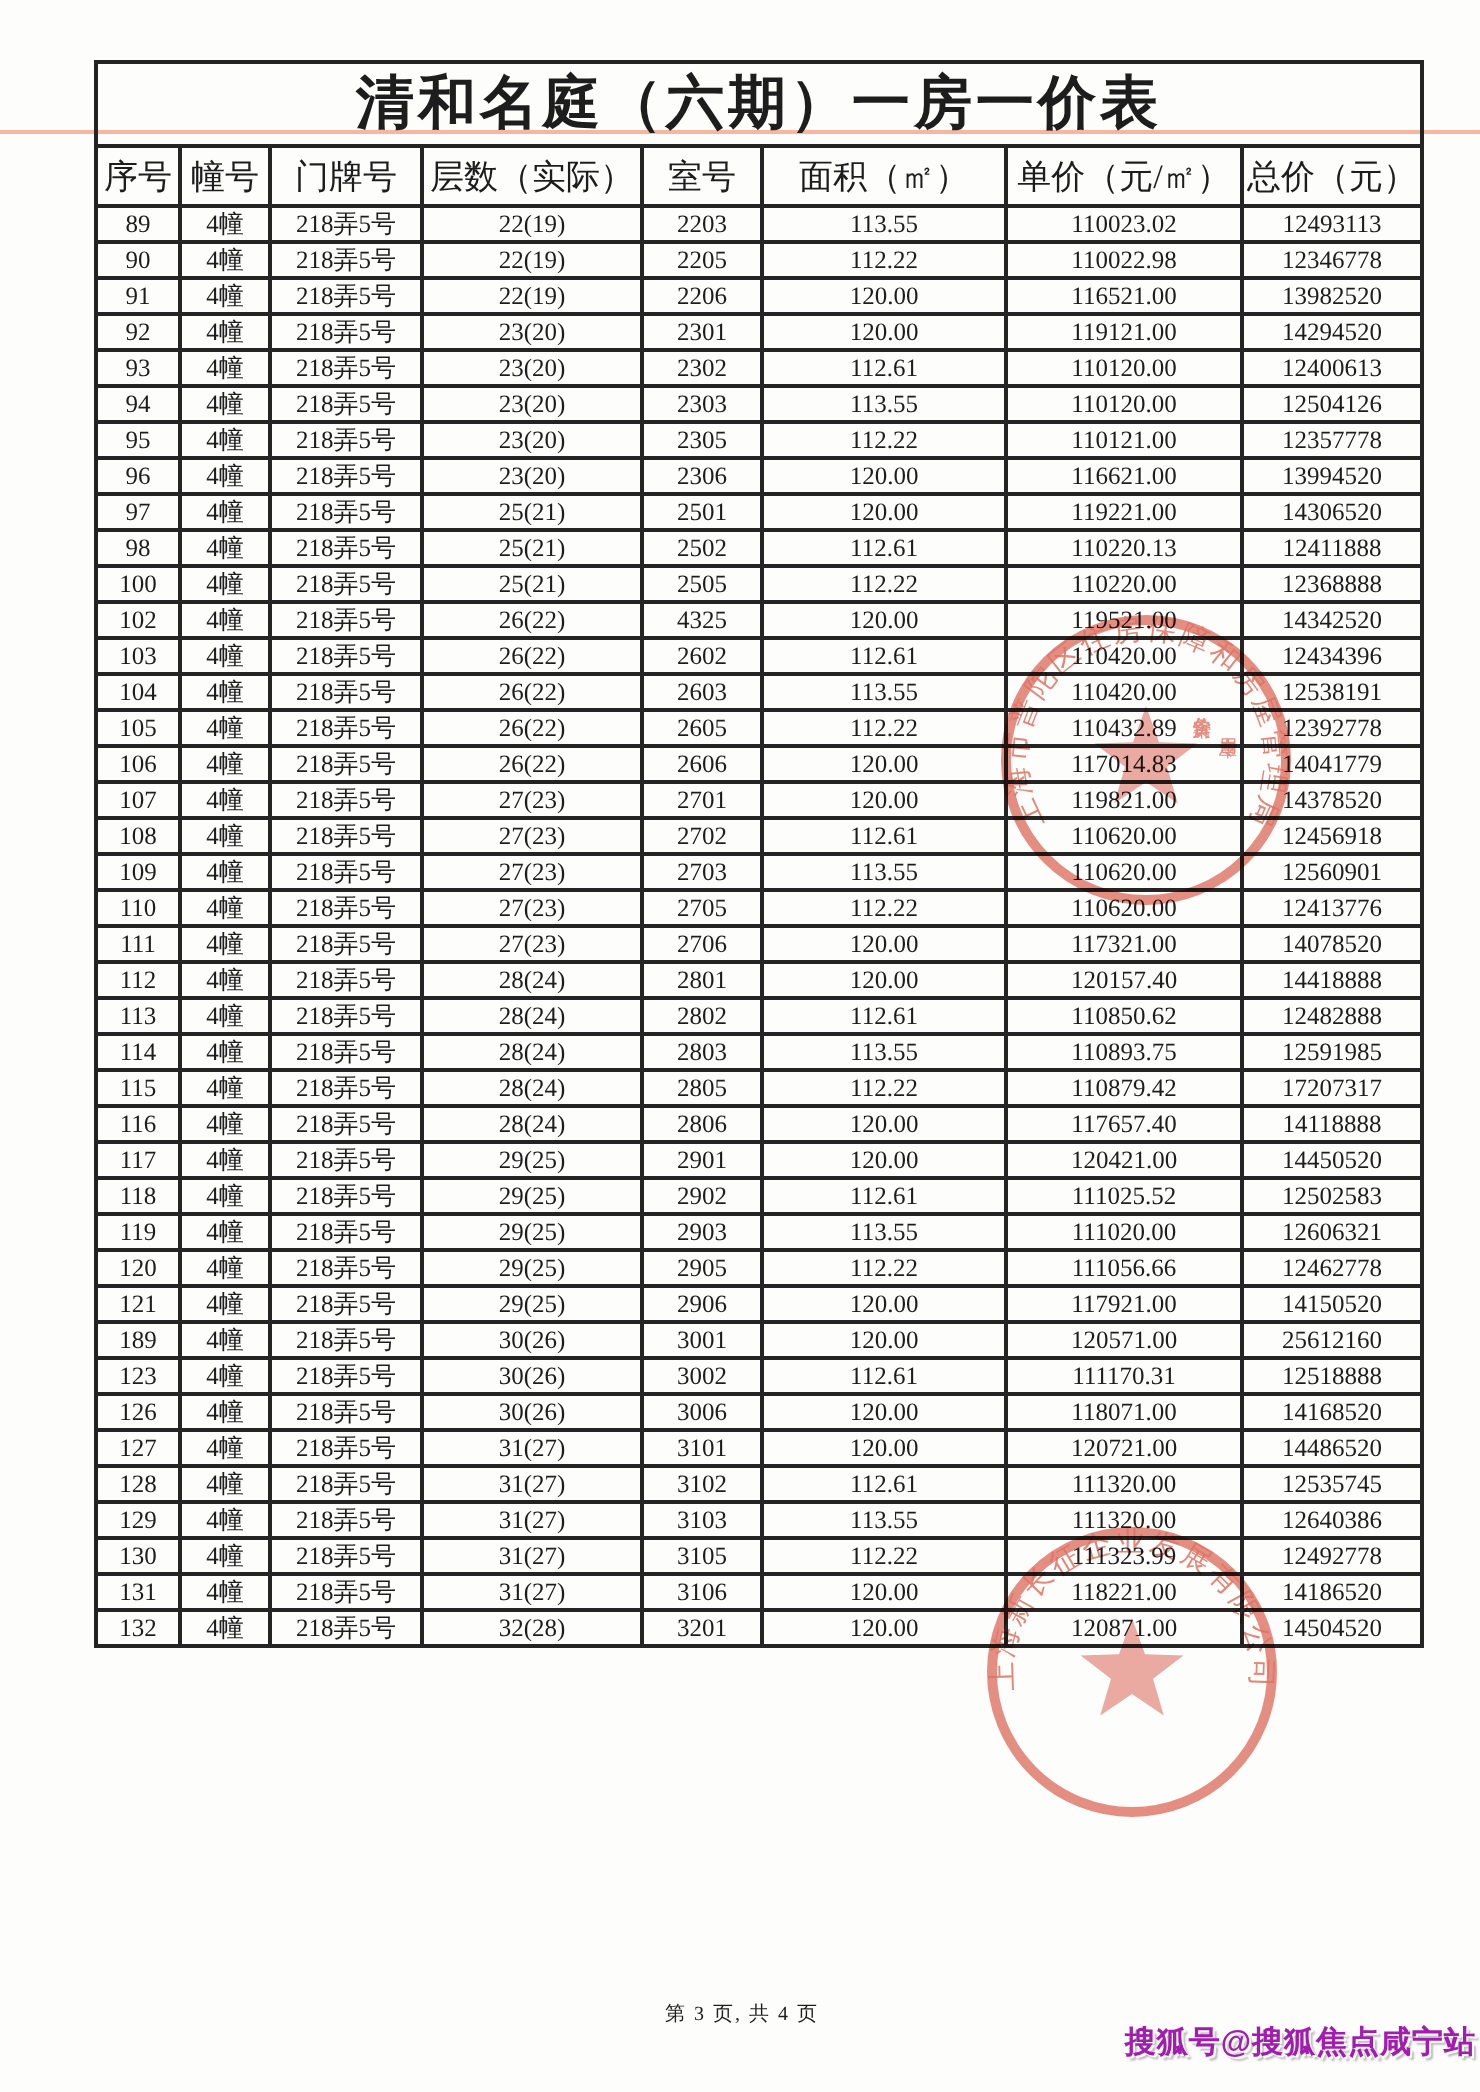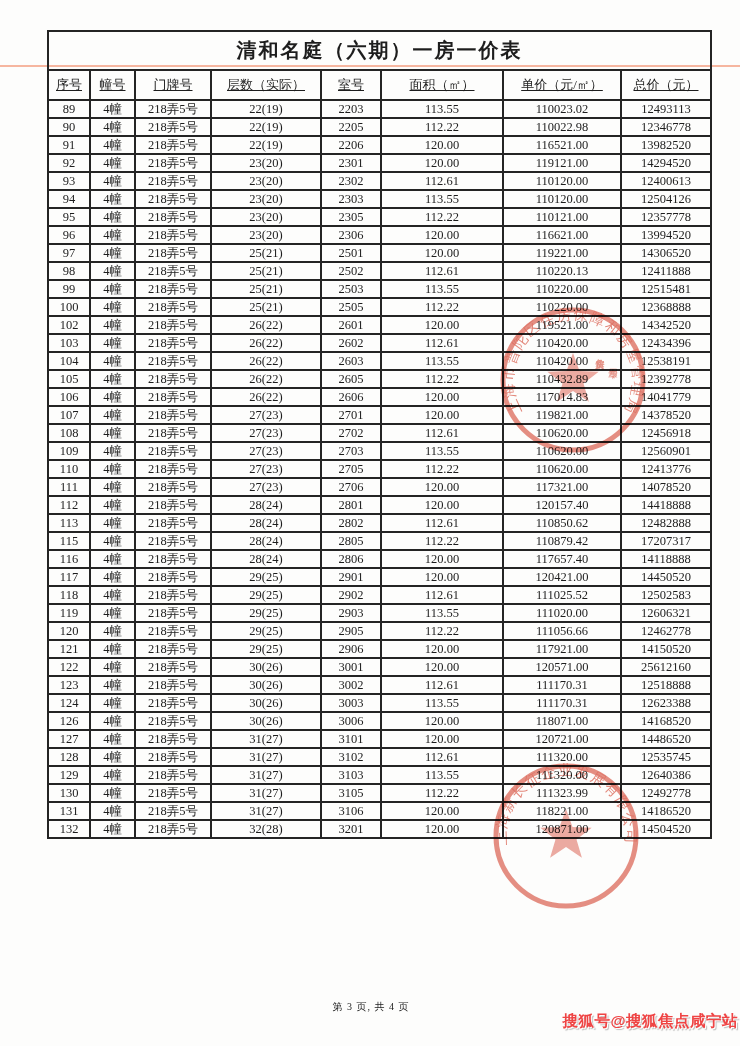--- a/index.html
+++ b/index.html
@@ -17,24 +17,24 @@
     position:absolute;left:47px;top:30px;width:663px;
     border-collapse:collapse;table-layout:fixed;
     background:transparent;z-index:2;
   }
   .price-table td,.price-table th{
     border:2px solid #242424;
     text-align:center;vertical-align:middle;
     padding:0;overflow:hidden;white-space:nowrap;
   }
   .title-cell{
-    height:37px;font-size:20px;font-weight:600;letter-spacing:2px;
+    height:37px;font-size:29px;font-weight:600;letter-spacing:2px;
   }
   .price-table th{
-    height:28px;font-size:13px;font-weight:500;text-decoration:underline;
+    height:28px;font-size:17px;font-weight:500;
   }
   .price-table tbody td{
     height:16px;font-size:12.5px;line-height:16px;
   }
   .stamp{
     position:absolute;z-index:5;mix-blend-mode:multiply;opacity:.8;
   }
   .stamp-1{left:488px;top:295px;}
   .stamp-2{left:481px;top:751px;}
   .seal-ring{fill:none;stroke-width:5;opacity:.8;}
@@ -42,21 +42,21 @@
   .seal-text{font-size:14.5px;letter-spacing:1.5px;opacity:.85;font-family:"Liberation Serif",serif;}
   .seal-vert{font-size:9.5px;opacity:.8;font-family:"Liberation Serif",serif;}
   .footer-page{
     position:absolute;left:1px;top:1000px;width:740px;height:18px;
     text-align:center;font-size:10px;letter-spacing:1px;z-index:2;
   }
   .watermark{
     position:absolute;right:2px;top:1011px;z-index:6;
     font-family:"Liberation Sans","DejaVu Sans",sans-serif;
     font-weight:bold;font-size:15.5px;letter-spacing:.5px;
-    color:#ef4444;
+    color:#a21caf;
     text-shadow:1px 1px 0 #ffffff,2px 2px 1px rgba(0,0,0,.25);
   }
 </style>
 </head>
 <body>
 
 <div>
 
   <div class="fold-line" style="background:#f5a98f;"></div>
 
@@ -181,45 +181,35 @@
           <td>98</td>
           <td>4幢</td>
           <td>218弄5号</td>
           <td>25(21)</td>
           <td>2502</td>
           <td>112.61</td>
           <td>110220.13</td>
           <td>12411888</td>
         </tr>
         <tr>
-          <td>99</td>
-          <td>4幢</td>
-          <td>218弄5号</td>
-          <td>25(21)</td>
-          <td>2503</td>
-          <td>113.55</td>
-          <td>110220.00</td>
-          <td>12515481</td>
-        </tr>
-        <tr>
           <td>100</td>
           <td>4幢</td>
           <td>218弄5号</td>
           <td>25(21)</td>
           <td>2505</td>
           <td>112.22</td>
           <td>110220.00</td>
           <td>12368888</td>
         </tr>
         <tr>
           <td>102</td>
           <td>4幢</td>
           <td>218弄5号</td>
           <td>26(22)</td>
-          <td>2601</td>
+          <td>4325</td>
           <td>120.00</td>
           <td>119521.00</td>
           <td>14342520</td>
         </tr>
         <tr>
           <td>103</td>
           <td>4幢</td>
           <td>218弄5号</td>
           <td>26(22)</td>
           <td>2602</td>
@@ -321,20 +311,30 @@
           <td>113</td>
           <td>4幢</td>
           <td>218弄5号</td>
           <td>28(24)</td>
           <td>2802</td>
           <td>112.61</td>
           <td>110850.62</td>
           <td>12482888</td>
         </tr>
         <tr>
+          <td>114</td>
+          <td>4幢</td>
+          <td>218弄5号</td>
+          <td>28(24)</td>
+          <td>2803</td>
+          <td>113.55</td>
+          <td>110893.75</td>
+          <td>12591985</td>
+        </tr>
+        <tr>
           <td>115</td>
           <td>4幢</td>
           <td>218弄5号</td>
           <td>28(24)</td>
           <td>2805</td>
           <td>112.22</td>
           <td>110879.42</td>
           <td>17207317</td>
         </tr>
         <tr>
@@ -391,48 +391,38 @@
           <td>121</td>
           <td>4幢</td>
           <td>218弄5号</td>
           <td>29(25)</td>
           <td>2906</td>
           <td>120.00</td>
           <td>117921.00</td>
           <td>14150520</td>
         </tr>
         <tr>
-          <td>122</td>
+          <td>189</td>
           <td>4幢</td>
           <td>218弄5号</td>
           <td>30(26)</td>
           <td>3001</td>
           <td>120.00</td>
           <td>120571.00</td>
           <td>25612160</td>
         </tr>
         <tr>
           <td>123</td>
           <td>4幢</td>
           <td>218弄5号</td>
           <td>30(26)</td>
           <td>3002</td>
           <td>112.61</td>
           <td>111170.31</td>
           <td>12518888</td>
-        </tr>
-        <tr>
-          <td>124</td>
-          <td>4幢</td>
-          <td>218弄5号</td>
-          <td>30(26)</td>
-          <td>3003</td>
-          <td>113.55</td>
-          <td>111170.31</td>
-          <td>12623388</td>
         </tr>
         <tr>
           <td>126</td>
           <td>4幢</td>
           <td>218弄5号</td>
           <td>30(26)</td>
           <td>3006</td>
           <td>120.00</td>
           <td>118071.00</td>
           <td>14168520</td>

